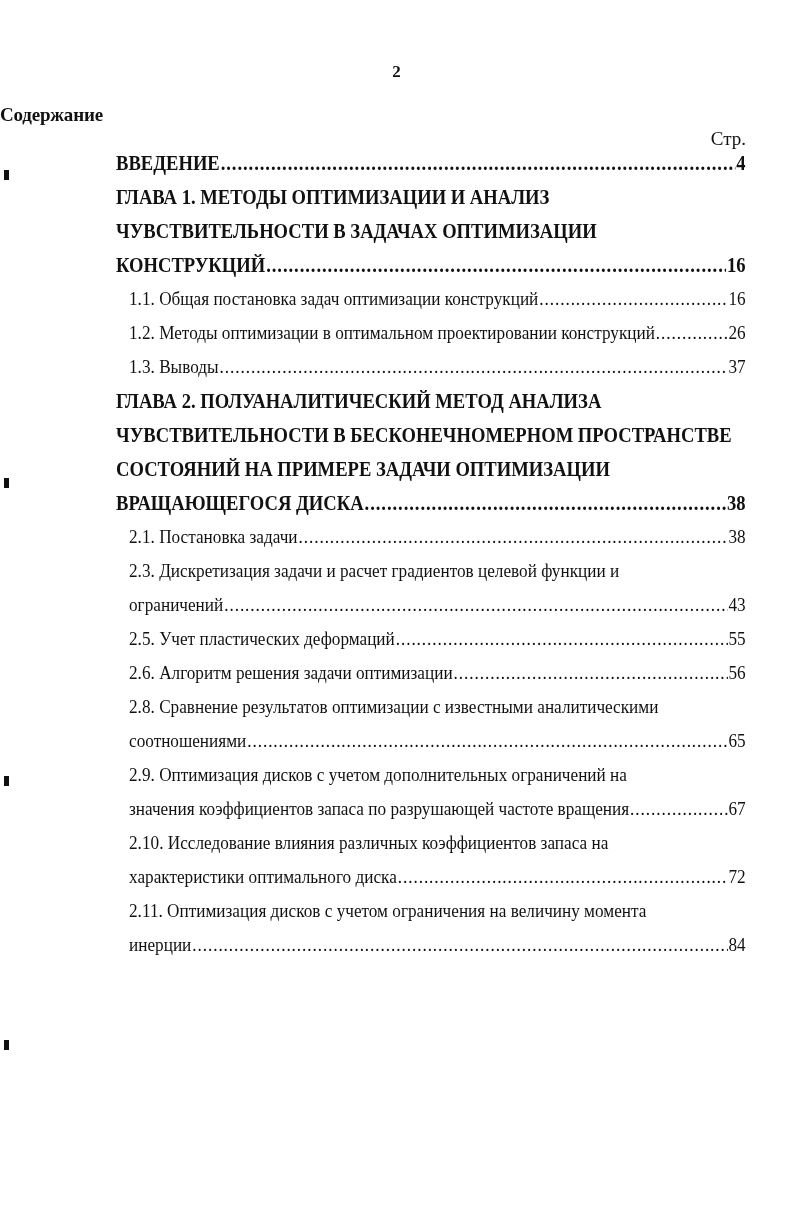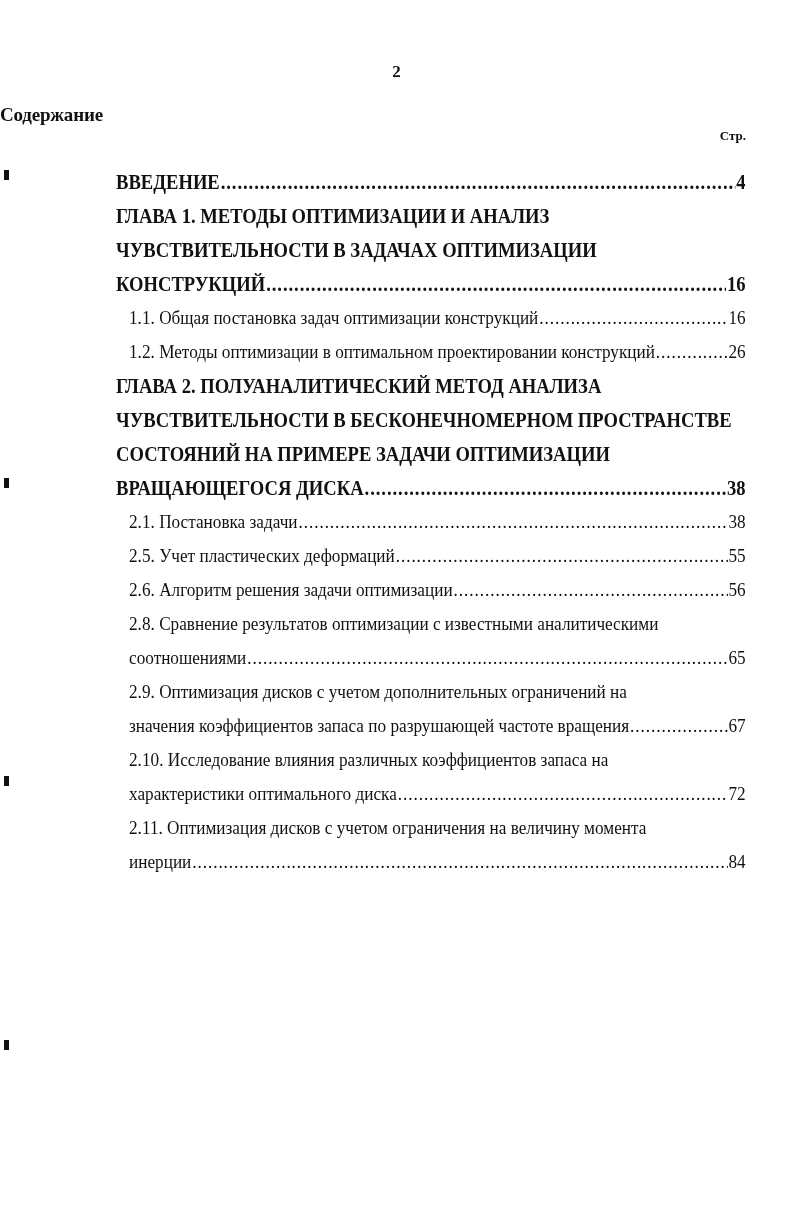--- a/index.html
+++ b/index.html
@@ -12,25 +12,24 @@
     position: absolute; left: 0; width: 793px; top: 62px;
     text-align: center; font-size: 17px; font-weight: bold;
   }
   .toc-title {
     position: absolute; left: 0; width: 793px; top: 104px;
     text-align: left; font-size: 19px; font-weight: bold;
     letter-spacing: -0.2px;
   }
   .col-header {
     position: absolute; right: 47px; top: 128px;
-    font-size: 13px;
-    font-weight: bold;
+    font-size: 19px;
   }
   .toc {
-    position: absolute; left: 116px; top: 146px; width: 630px; margin-top: 19px;
+    position: absolute; left: 116px; top: 146px; width: 630px;
   }
   .toc-line {
     display: flex; align-items: baseline;
     height: 34px; line-height: 34px;
     white-space: nowrap; overflow: hidden;
   }
   .toc-line.chapter { font-size: 20px; font-weight: bold; transform: scaleX(0.93); transform-origin: left; width: 677px; }
   .toc-line.section { font-size: 18.5px; padding-left: 14px; transform: scaleX(0.93); transform-origin: left; width: 663px; }
   .toc-line .txt { flex: 0 0 auto; }
   .toc-line .dots {
@@ -82,40 +81,57 @@
       </div>
     </div>
     <div>
       <div class="toc-line section">
         <span class="txt">1.2. Методы оптимизации в оптимальном проектировании конструкций</span>
         <span class="dots"></span>
         <span class="pg">26</span>
       </div>
     </div>
     <div>
+      <div class="toc-line section">
+        <span class="txt">1.3. Выводы</span>
+        <span class="dots"></span>
+        <span class="pg">37</span>
+      </div>
+    </div>
+    <div>
       <div class="toc-line chapter">
         <span class="txt">ГЛАВА 2. ПОЛУАНАЛИТИЧЕСКИЙ МЕТОД АНАЛИЗА</span>
       </div>
       <div class="toc-line chapter">
         <span class="txt">ЧУВСТВИТЕЛЬНОСТИ В БЕСКОНЕЧНОМЕРНОМ ПРОСТРАНСТВЕ</span>
       </div>
       <div class="toc-line chapter">
         <span class="txt">СОСТОЯНИЙ НА ПРИМЕРЕ ЗАДАЧИ ОПТИМИЗАЦИИ</span>
       </div>
       <div class="toc-line chapter">
         <span class="txt">ВРАЩАЮЩЕГОСЯ ДИСКА</span>
         <span class="dots"></span>
         <span class="pg">38</span>
       </div>
     </div>
     <div>
       <div class="toc-line section">
         <span class="txt">2.1. Постановка задачи</span>
         <span class="dots"></span>
         <span class="pg">38</span>
+      </div>
+    </div>
+    <div>
+      <div class="toc-line section">
+        <span class="txt">2.3. Дискретизация задачи и расчет градиентов целевой функции и</span>
+      </div>
+      <div class="toc-line section">
+        <span class="txt">ограничений</span>
+        <span class="dots"></span>
+        <span class="pg">43</span>
       </div>
     </div>
     <div>
       <div class="toc-line section">
         <span class="txt">2.5. Учет пластических деформаций</span>
         <span class="dots"></span>
         <span class="pg">55</span>
       </div>
     </div>
     <div>

